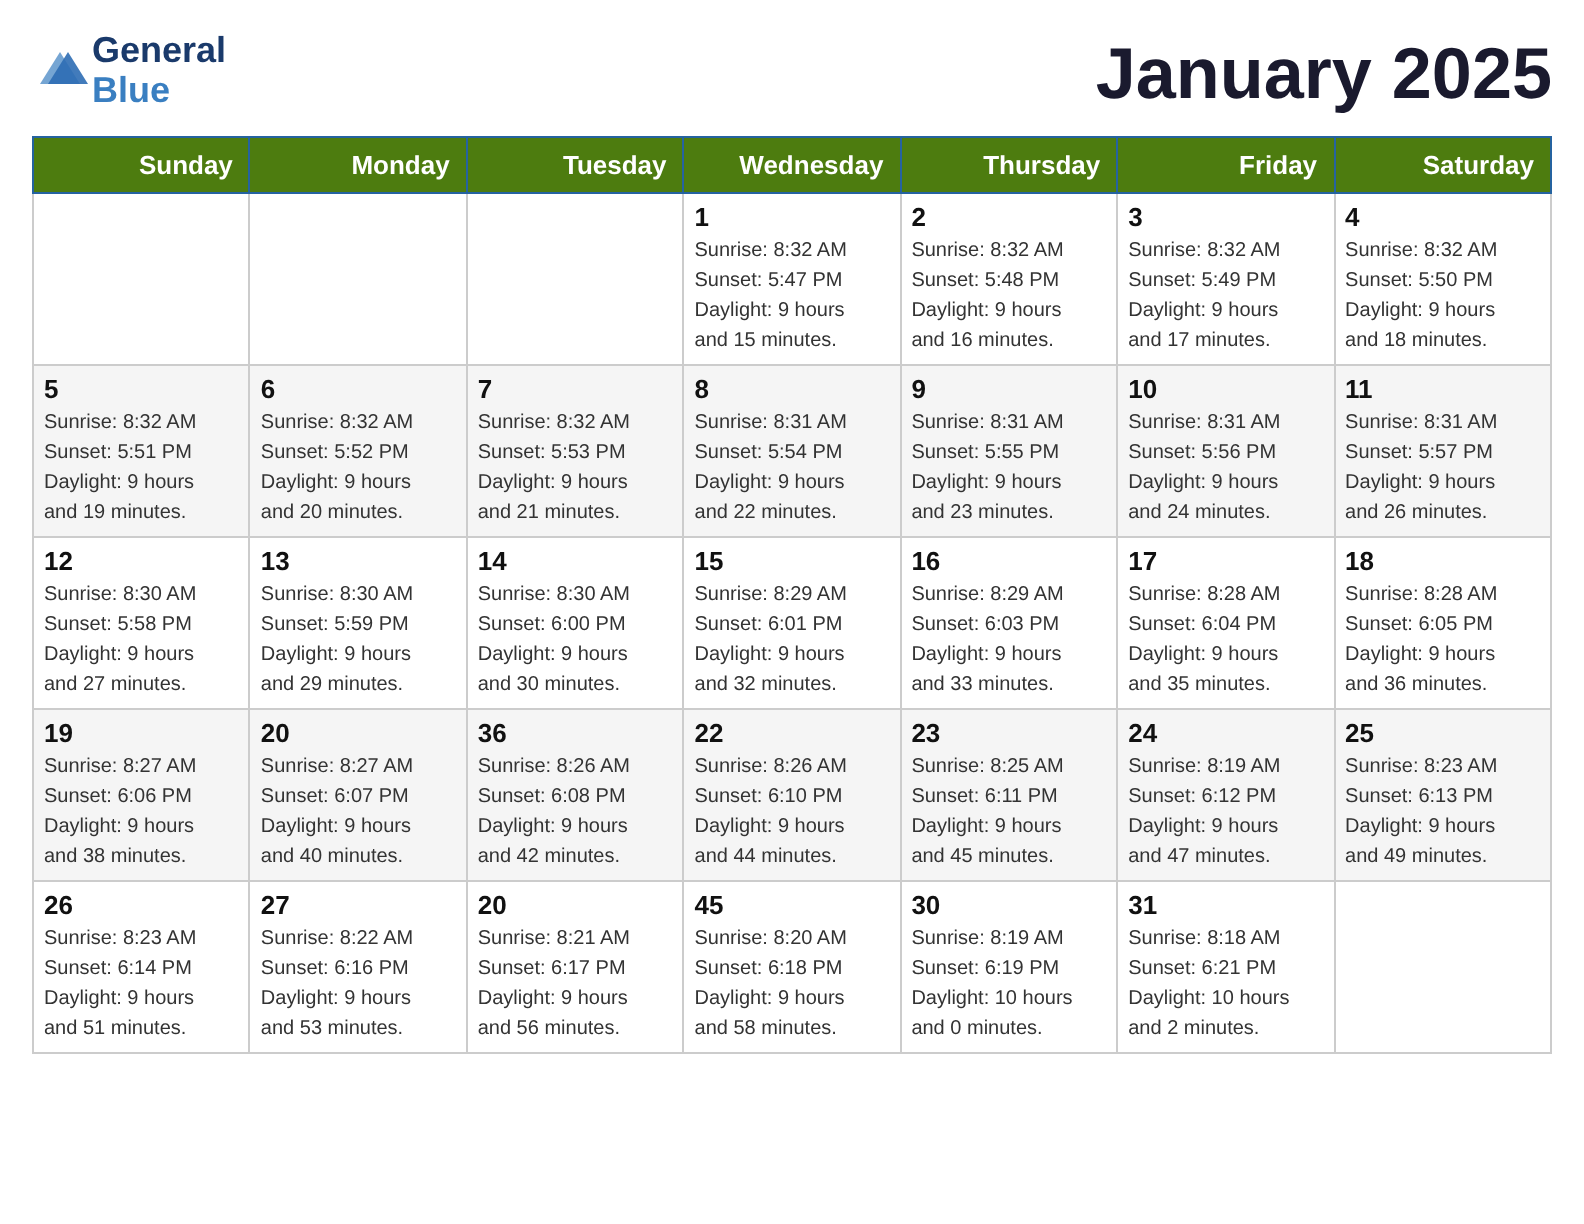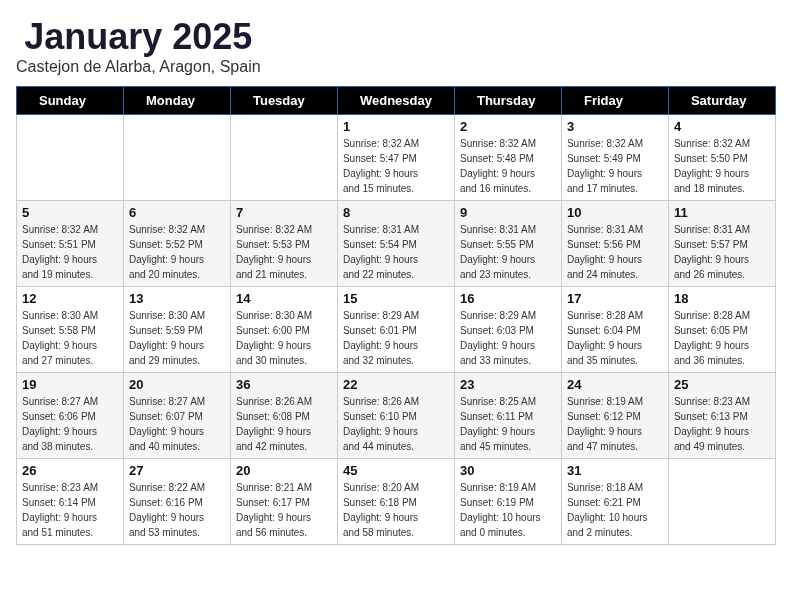--- a/index.html
+++ b/index.html
@@ -51,24 +51,24 @@
     .location {
       font-size: 16px;
       color: #333;
     }
     .calendar {
       width: 100%;
       border-collapse: collapse;
       border: 1px solid #ccc;
     }
     .calendar th {
-      background-color: #000000;
+      background-color: #4d7c0f;
       color: white;
-      text-align: left;
-      padding: 6px 22px;
+      text-align: right;
+      padding: 6px 8px;
       font-size: 13px;
       border: 1px solid #2563a0;
     }
     .calendar td {
       width: 107px;
       vertical-align: top;
       padding: 4px 5px;
       border: 1px solid #ccc;
       font-size: 10.5px;
       color: #222;
@@ -90,23 +90,33 @@
       color: #333;
     }
     .empty-cell {
       background: #f9f9f9;
     }
   </style>
 </head>
 <body>
 
 <div class="header">
+  <div class="logo">
+    <svg class="logo-icon" viewBox="0 0 28 28">
+      <rect x="0" y="0" width="28" height="28" fill="white"></rect>
+      <polygon points="14,4 24,20 4,20" fill="#3a7fc1" opacity="0.7"></polygon>
+      <polygon points="18,4 28,20 8,20" fill="#2e6db4" opacity="0.9"></polygon>
+    </svg>
+    <div class="logo-text">
+      <span class="logo-general">General</span>
+      <span class="logo-blue">Blue</span>
+    </div>
+  </div>
   <div class="title-section">
     <div class="month-title">January 2025</div>
-    <div class="location">Castejon de Alarba, Aragon, Spain</div>
   </div>
 </div>
 
 <table class="calendar">
   <thead>
     <tr>
     <th>Sunday</th>
         <th>Monday</th>
         <th>Tuesday</th>
         <th>Wednesday</th>

